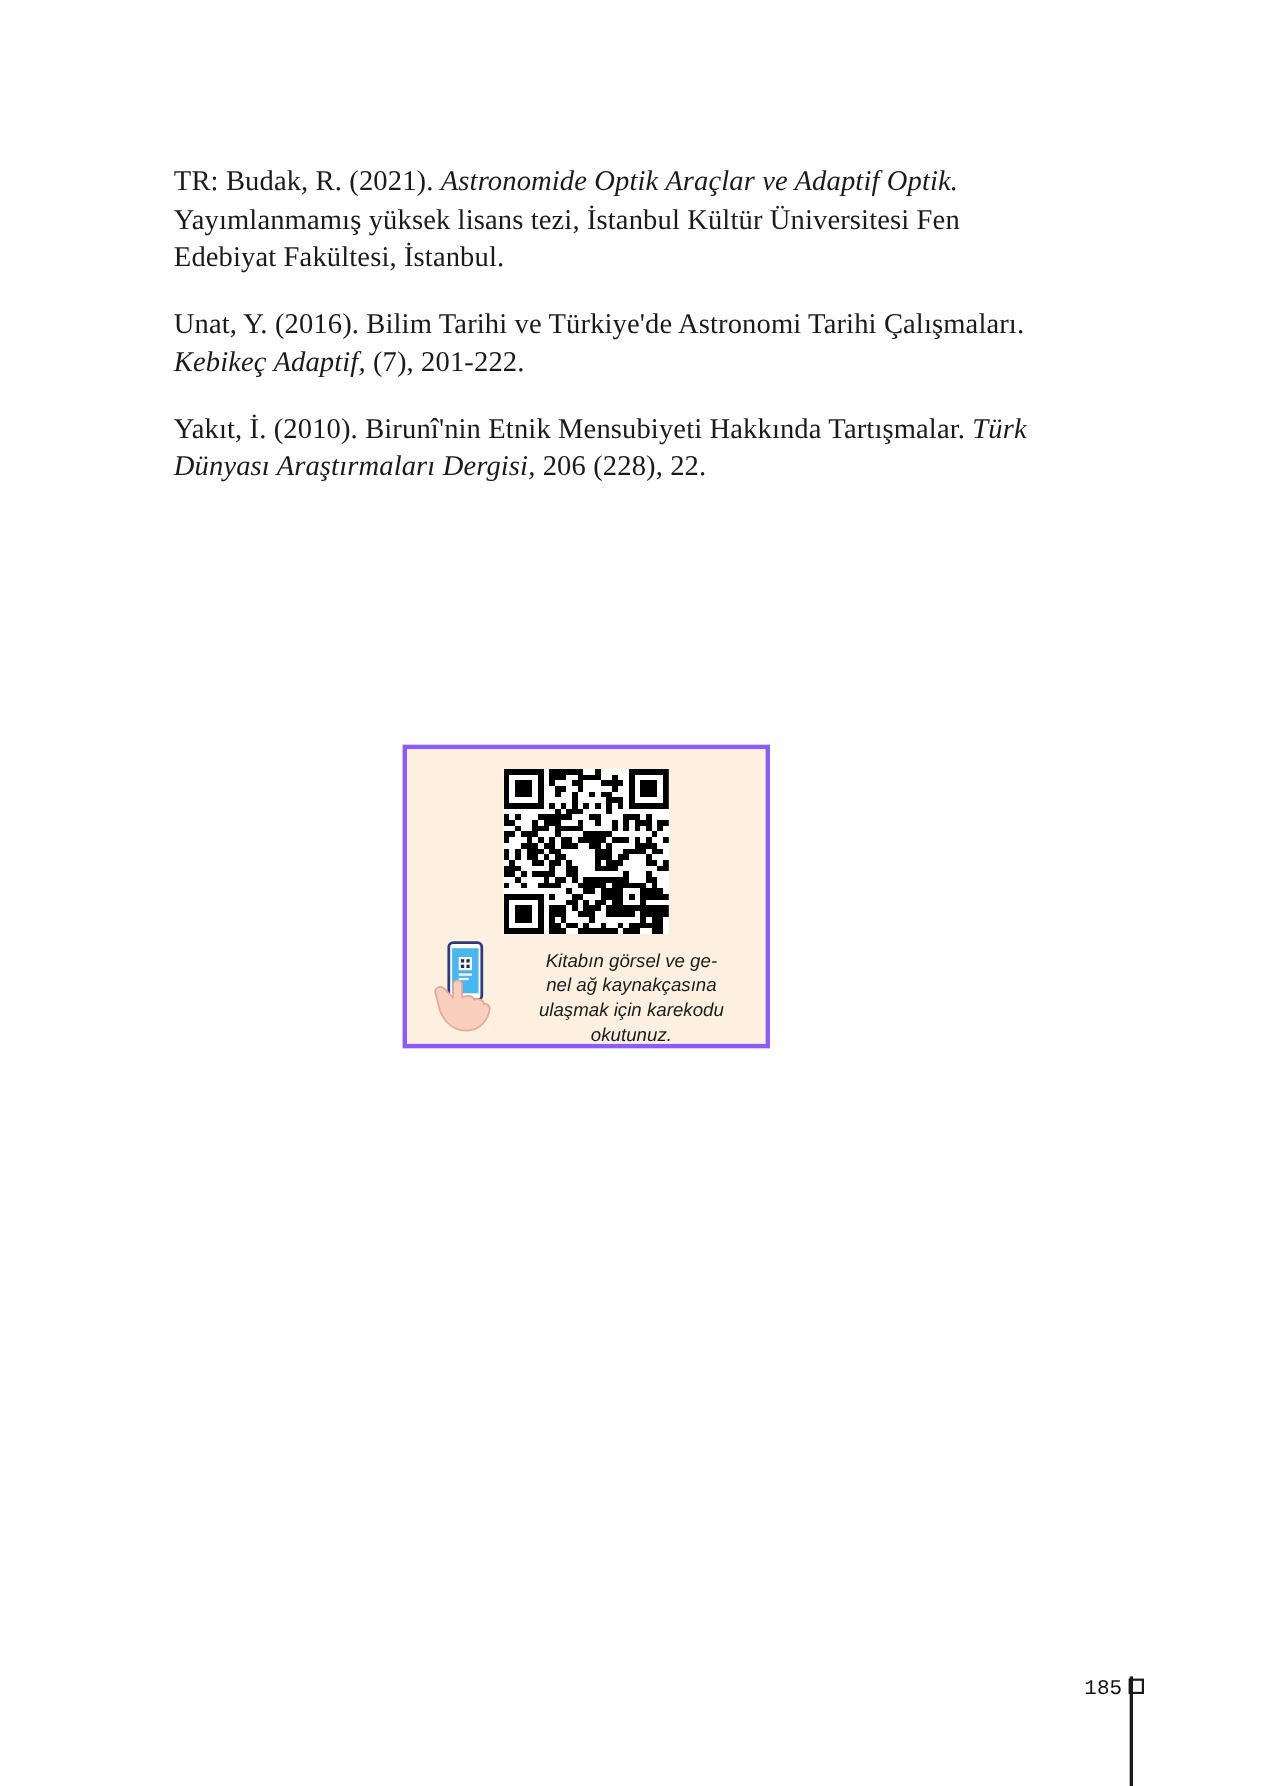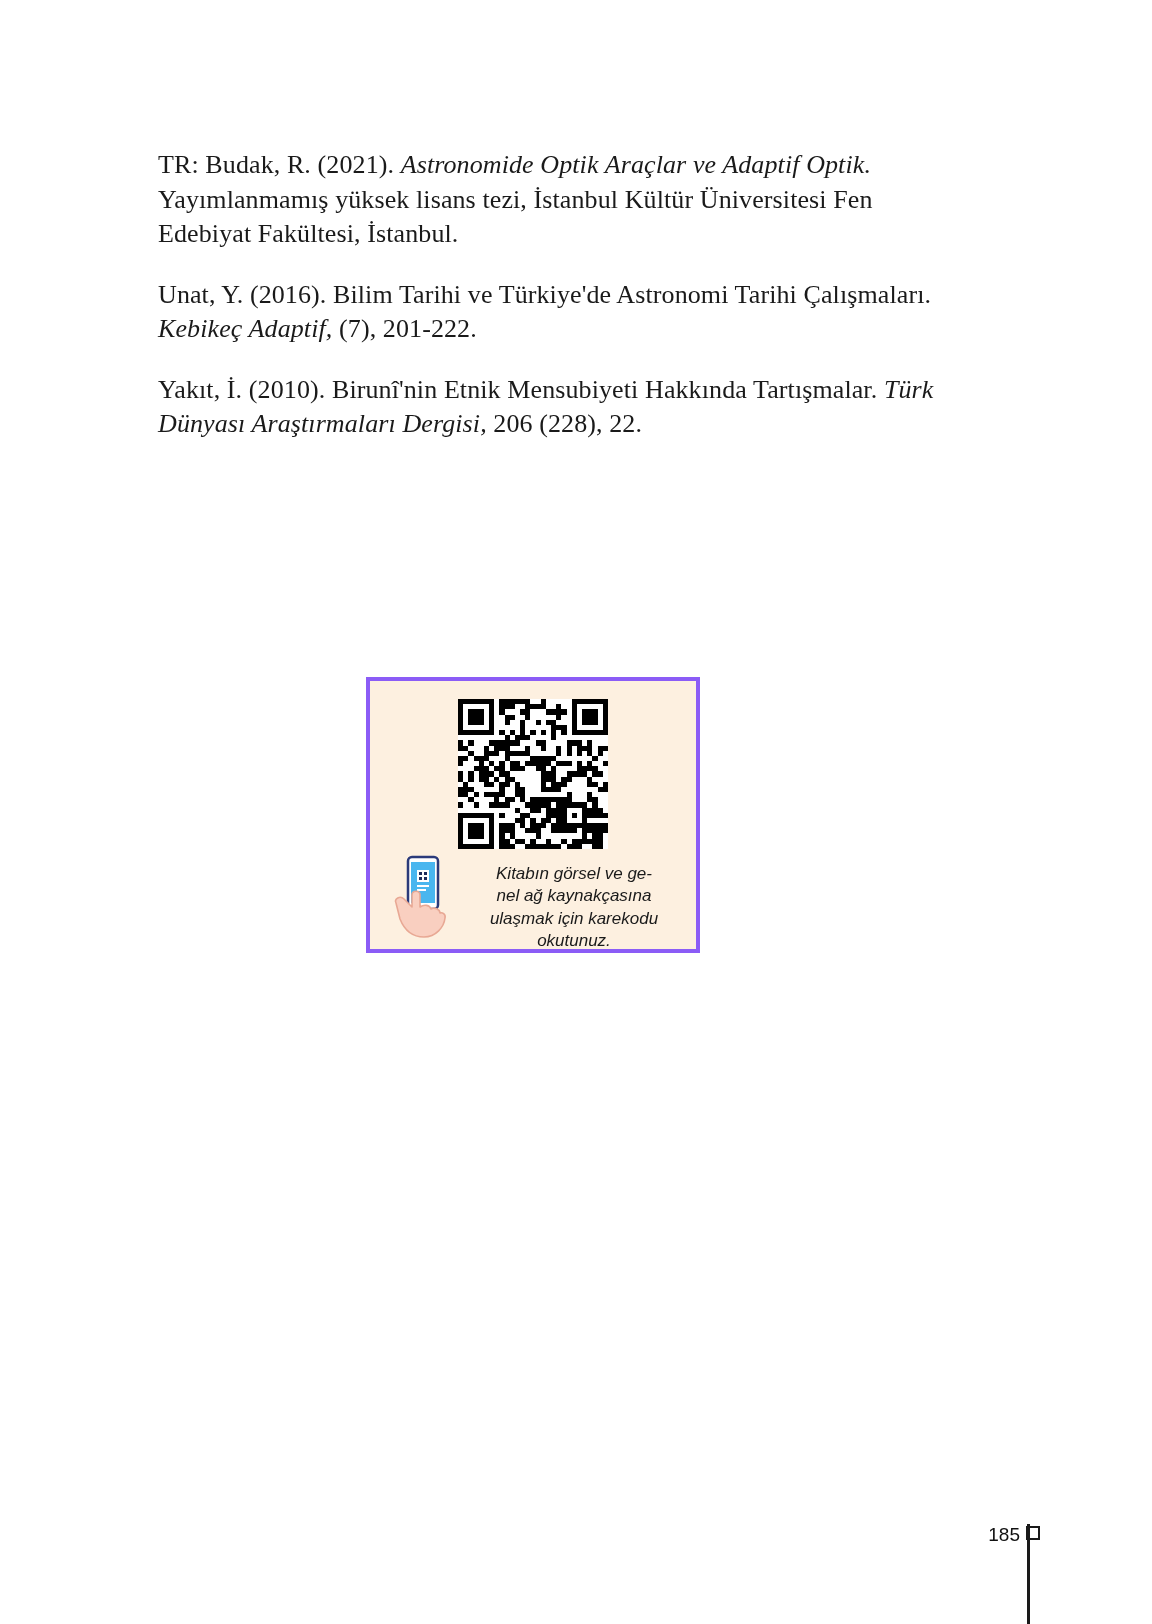--- a/index.html
+++ b/index.html
@@ -78,21 +78,21 @@
     top: 174px;
     width: 74px;
     height: 84px;
   }
 
   
   .page-number {
     position: absolute;
     right: 132px;
     bottom: 78px;
-    font-family: Liberation Sans, sans-serif;
+    font-family: Liberation Mono, monospace;
     font-size: 19px;
     color: #111;
   }
   .corner-mark {
     position: absolute;
     right: 122px;
     bottom: 0;
     width: 3px;
     height: 100px;
     background: #1a1a1a;

